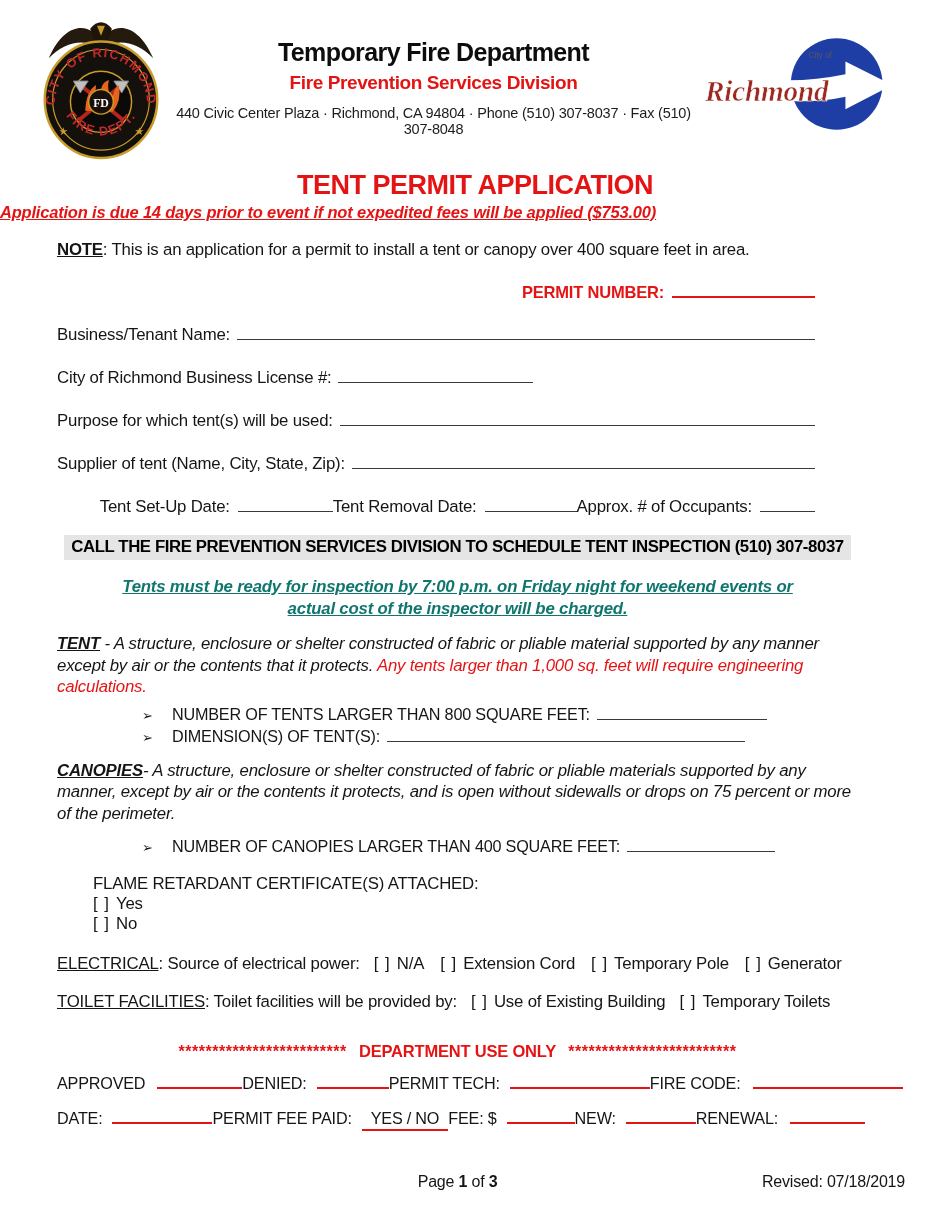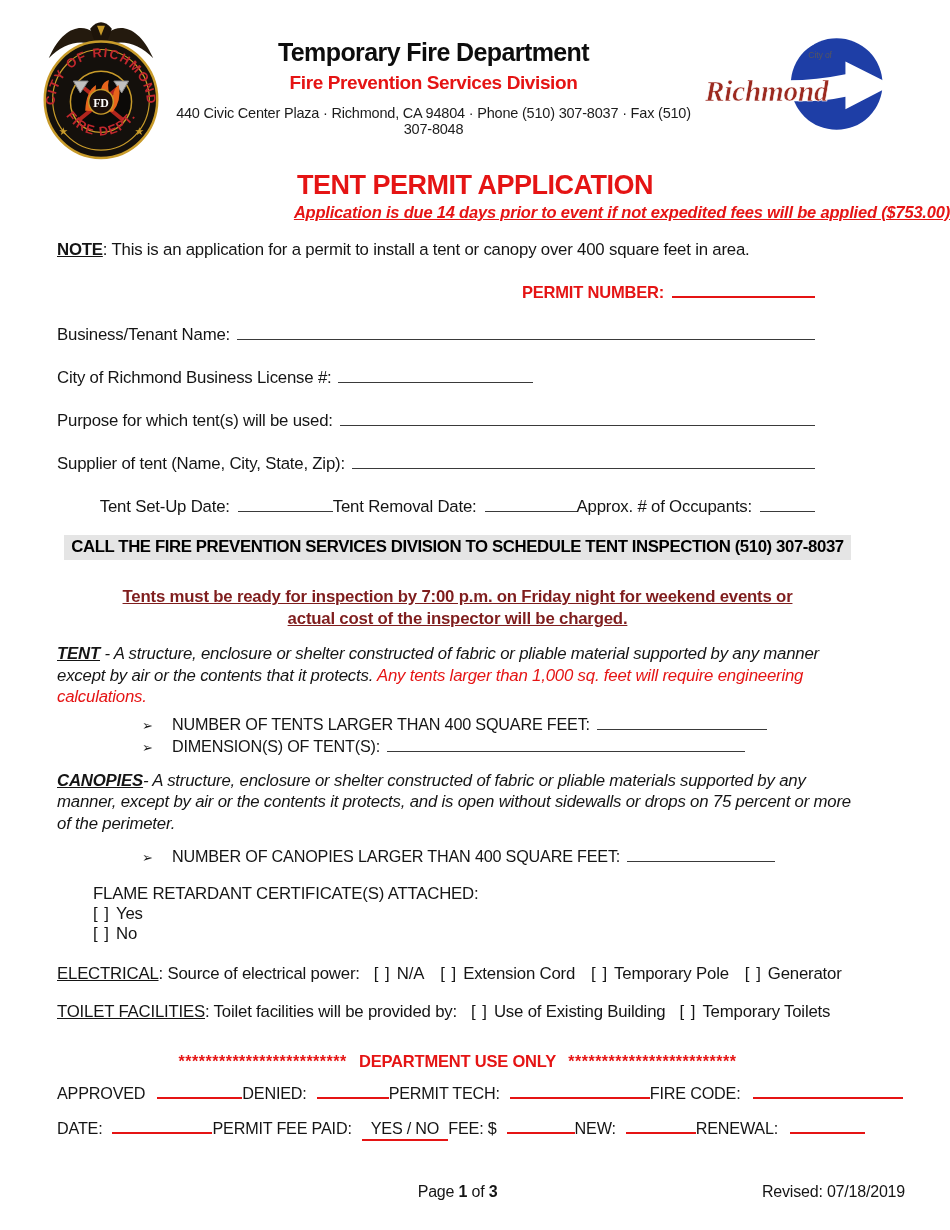--- a/index.html
+++ b/index.html
@@ -12,21 +12,21 @@
   
   .header { display:flex; align-items:flex-start; padding:12px 42px 0 40px; }
   .badge-wrap { width:124px; flex:0 0 124px; }
   .head-center { flex:1; text-align:center; padding-top:26px; }
   .dept-name { font-size:25px; font-weight:bold; letter-spacing:-0.6px; color:#0d0d0d; }
   .division { font-size:19px; font-weight:bold; color:#e51414; margin-top:5px; letter-spacing:-0.4px; }
   .address { font-size:14.5px; margin-top:11px; color:#1c1c1c; }
   .citylogo-wrap { width:205px; flex:0 0 205px; padding-top:22px; }
 
   .doc-title { text-align:center; color:#e51414; font-weight:bold; font-size:27px; margin-top:6px; letter-spacing:-0.5px; }
-  .doc-subtitle { text-align:right; color:#e51414; font-weight:bold; font-style:italic; font-size:16.5px; text-decoration:underline; margin-top:2px; }
+  .doc-subtitle { text-align:left; color:#e51414; font-weight:bold; font-style:italic; font-size:16.5px; text-decoration:underline; margin-top:2px; }
 
   
   .content { padding:0 92px 0 57px; }
   .to815 { margin-right:43px; }
 
   .note-row { margin-top:18px; font-size:16.8px; }
   .u-bold { font-weight:bold; text-decoration:underline; }
   .u-only { text-decoration:underline; }
 
   .permit-row { display:flex; justify-content:flex-end; align-items:baseline; margin-top:22px; font-size:16.5px; }
@@ -41,21 +41,21 @@
   .w195 { width:195px; margin-left:7px; }
   .w95 { width:95px; margin-left:8px; }
   .w92 { width:92px; margin-left:8px; }
   .w55 { width:55px; margin-left:8px; }
   .dates-row { justify-content:flex-end; }
   .pair { display:flex; align-items:baseline; }
 
   .highlight-row { margin-top:18px; text-align:center; }
   .highlight { display:inline-block; background:#e5e5e5; color:#000; font-weight:bold; font-size:16.8px; padding:2px 7px 3px 7px; letter-spacing:-0.4px; }
 
-  .red-notice { margin-top:26px; text-align:center; color:#7f1d1d; font-weight:bold; font-size:16.8px; line-height:21.5px; max-width:720px; margin-left:auto; margin-right:auto; }
+  .red-notice { margin-top:16px; text-align:center; color:#0f766e; font-weight:bold; font-size:16.8px; line-height:21.5px; max-width:720px; margin-left:auto; margin-right:auto;font-style:italic; }
   .red-notice span { text-decoration:underline; }
 
   .para { margin-top:14px; font-size:16.8px; font-style:italic; line-height:21.5px; }
   .para .plabel { font-weight:bold; text-decoration:underline; }
   .para .red-it { color:#e51414; }
 
   .bullet-row { display:flex; align-items:baseline; margin-left:85px; margin-top:2px; font-size:16.2px; white-space:nowrap; }
   .bullet-row.first { margin-top:6px; }
   .bullet-glyph { width:30px; font-size:13px; flex:0 0 30px; }
   .bfill-170 { width:170px; margin-left:7px; border-bottom:1.7px solid #3a3a3a; height:15px; display:inline-block; }
@@ -207,21 +207,21 @@
     <div class="red-notice">
       <span>Tents must be ready for inspection by 7:00 p.m. on Friday night for weekend events or actual cost of the inspector will be charged.</span>
     </div>
 
     <div class="para">
       <span class="plabel">TENT</span><span> - </span><span>A structure, enclosure or shelter constructed of fabric or pliable material supported by any manner except by air or the contents that it protects. </span><span class="red-it"> Any tents larger than 1,000 sq. feet will require engineering calculations.</span>
     </div>
 
     <div class="bullet-row first">
       <span class="bullet-glyph">➢</span>
-      <span>NUMBER OF TENTS LARGER THAN 400 SQUARE FEET:</span>
+      <span>NUMBER OF TENTS LARGER THAN 800 SQUARE FEET:</span>
       <span class="bfill-170"></span>
     </div>
     <div class="bullet-row">
       <span class="bullet-glyph">➢</span>
       <span>DIMENSION(S) OF TENT(S):</span>
       <span class="bfill-358"></span>
     </div>
 
     <div class="para">
       <span class="plabel">CANOPIES</span><span>- </span><span>A structure, enclosure or shelter constructed of fabric or pliable materials supported by any manner, except by air or the contents it protects, and is open without sidewalls or drops on 75 percent or more of the perimeter.</span>

